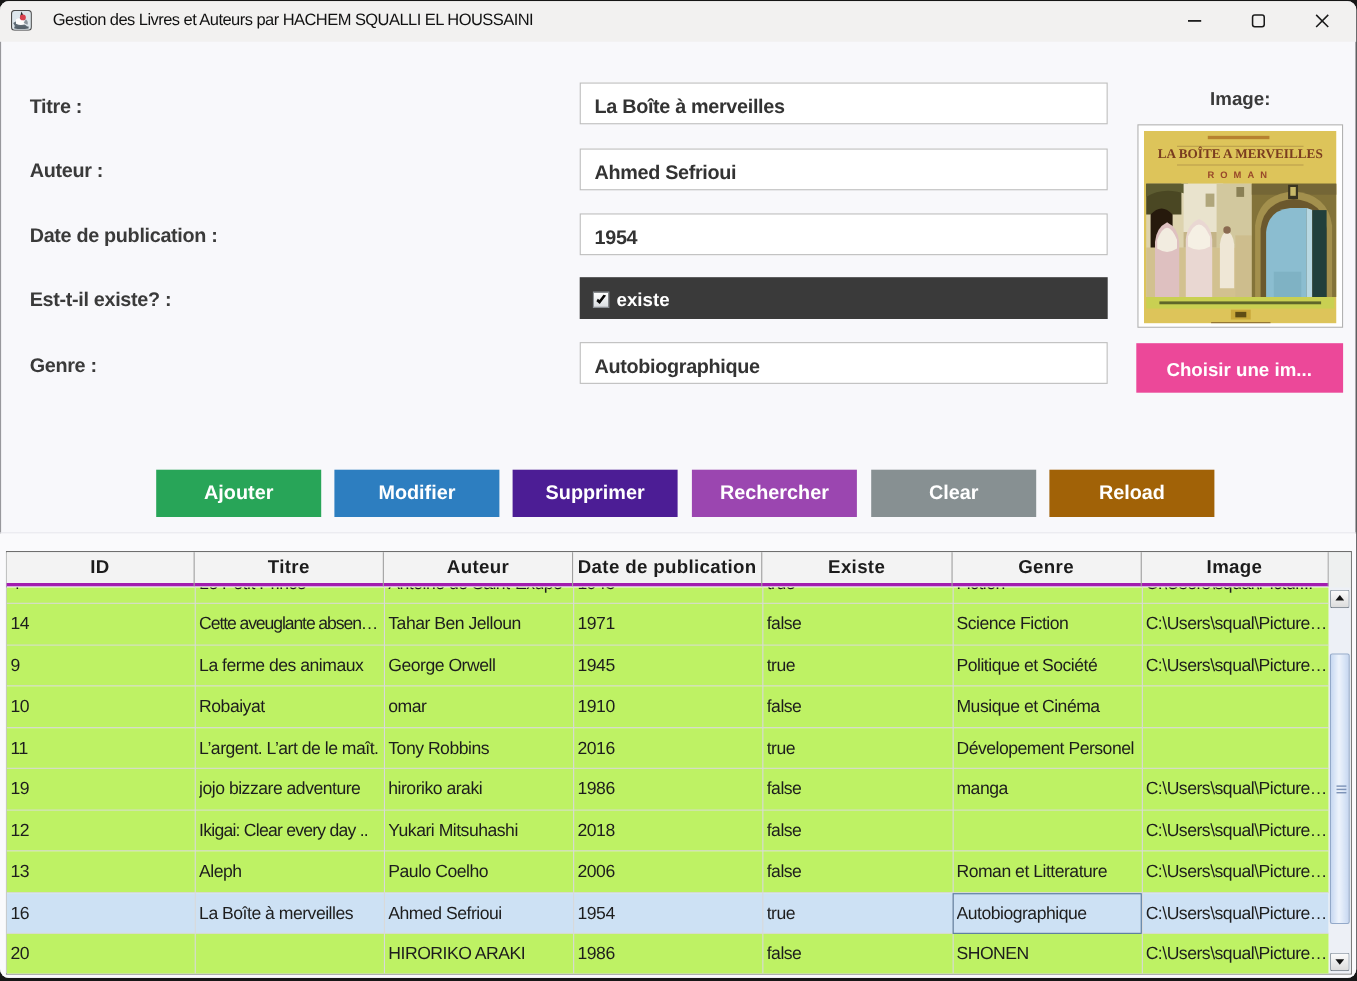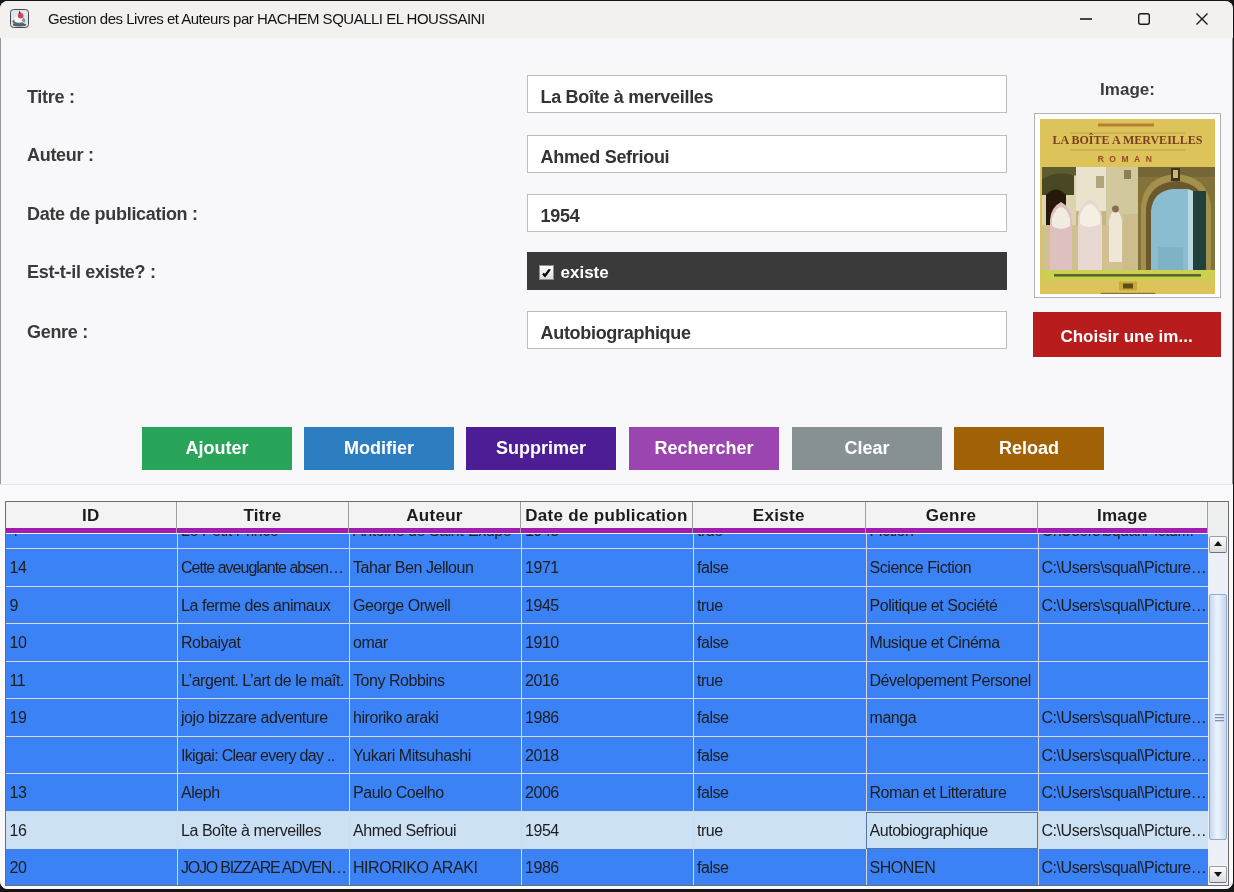--- a/index.html
+++ b/index.html
@@ -14,35 +14,35 @@
 .fld {position:absolute;left:526.5px;width:480.5px;height:38px;background:#fff;border:1px solid #bdbdbd;
   line-height:42px;padding-left:13px;font-weight:bold;font-size:18px;letter-spacing:-0.3px;color:#333;}
 .cbrow {position:absolute;left:526.5px;top:250.5px;width:480.5px;height:38.5px;background:#3a3a3a;}
 .cbbox {position:absolute;left:12px;top:13.5px;width:15px;height:15px;background:linear-gradient(#ffffff,#d9dde0);
   border:1px solid #8a8f94;}
 .cbtxt {position:absolute;left:34px;top:11px;color:#fff;font-weight:bold;font-size:17px;}
 .imglbl {position:absolute;left:1034px;top:79px;width:187px;text-align:center;font-weight:bold;
   font-size:17px;color:#3a3a3a;}
 .imgbox {position:absolute;left:1034px;top:112px;width:187px;height:185px;background:#fff;
   border:1px solid #b2b2b2;}
-.choisir {position:absolute;left:1032.5px;top:310.5px;width:188px;height:45px;background:#b91c1c;
+.choisir {position:absolute;left:1032.5px;top:310.5px;width:188px;height:45px;background:#ec4899;
   color:#fff;font-weight:bold;font-size:17px;text-align:center;line-height:49px;}
 .btn {position:absolute;top:426px;width:150px;height:43px;color:#fff;font-weight:bold;font-size:18px;
   text-align:center;line-height:43px;}
 .sep {position:absolute;left:0;top:482.5px;width:1233px;height:1px;background:#e5e5ea;}
 .lower {position:absolute;left:0;top:483.5px;width:1233px;height:404.5px;background:#fafafc;}
 .spane {position:absolute;left:4.5px;top:499.5px;width:1224px;height:385.5px;
   background:#eef0f0;box-shadow:inset 0 0 0 1px #6e6e6e;}
 .thead {position:absolute;left:1px;top:1px;width:1202.5px;height:31.5px;background:#f3f3f3;
-  border-bottom:5px solid #a21caf;}
+  border-bottom:3px solid #a21caf;}
 .hc {position:absolute;top:0;height:31px;line-height:28.5px;text-align:center;font-weight:bold;
   font-size:17px;letter-spacing:0.3px;color:#1c1c1c;border-right:1px solid #9f9f9f;}
 .corner {position:absolute;left:1203.5px;top:1px;width:19.5px;height:32px;background:#eef0f0;}
 .tview {position:absolute;left:1px;top:33.5px;width:1202.5px;height:350.5px;background:#fff;overflow:hidden;}
-.trow {position:absolute;left:0;width:1202.5px;height:37.5px;border-bottom:1px solid #d9d9d9;background:#3b82f6;}
+.trow {position:absolute;left:0;width:1202.5px;height:37.5px;border-bottom:1px solid #d9d9d9;background:#bef264;}
 .trow.sel {background:#cde1f4;}
 .tc {position:absolute;top:0;height:37px;line-height:37px;font-size:16px;letter-spacing:-0.45px;
   color:#1d1d1d;white-space:nowrap;overflow:hidden;}
 .vline {position:absolute;top:0;width:1px;height:351px;background:#d9d9d9;}
 .focuscell {position:absolute;left:860px;width:172px;height:37.5px;border:1px solid #54779c;}
 .vsb {position:absolute;left:1203.5px;top:33.5px;width:19.5px;height:350.5px;background:#edf0f6;}
 .sbtn {position:absolute;left:0.5px;width:18.5px;height:17px;background:linear-gradient(#fbfbfb,#dcdcdc);
   border:1px solid #97a1ab;border-bottom-color:#6c7680;border-radius:2px;}
 .thumb {position:absolute;left:0.5px;top:59.5px;width:18.5px;height:246px;border:1px solid #93a9c9;border-radius:2px;
   background:linear-gradient(to right,#c7d8f1,#eef4fc 45%,#c7d8f1);}
@@ -200,20 +200,21 @@
 <div class="trow" style="top:165.0px">
 <div class="tc" style="left:4px;width:164.5px">19</div>
 <div class="tc" style="left:175.5px;width:165px">jojo bizzare adventure</div>
 <div class="tc" style="left:347.5px;width:165px">hiroriko araki</div>
 <div class="tc" style="left:519.5px;width:165px">1986</div>
 <div class="tc" style="left:691.5px;width:165.5px">false</div>
 <div class="tc" style="left:864px;width:165px">manga</div>
 <div class="tc" style="left:1036px;width:163.5px">C:\Users\squal\Picture…</div>
 </div>
 <div class="trow" style="top:202.5px">
+<div class="tc" style="left:4px;width:164.5px">12</div>
 <div class="tc" style="left:175.5px;width:165px;letter-spacing:-0.7px">Ikigai: Clear every day ..</div>
 <div class="tc" style="left:347.5px;width:165px">Yukari Mitsuhashi</div>
 <div class="tc" style="left:519.5px;width:165px">2018</div>
 <div class="tc" style="left:691.5px;width:165.5px">false</div>
 <div class="tc" style="left:1036px;width:163.5px">C:\Users\squal\Picture…</div>
 </div>
 <div class="trow" style="top:240.0px">
 <div class="tc" style="left:4px;width:164.5px">13</div>
 <div class="tc" style="left:175.5px;width:165px">Aleph</div>
 <div class="tc" style="left:347.5px;width:165px">Paulo Coelho</div>
@@ -226,21 +227,20 @@
 <div class="tc" style="left:4px;width:164.5px">16</div>
 <div class="tc" style="left:175.5px;width:165px">La Boîte à merveilles</div>
 <div class="tc" style="left:347.5px;width:165px">Ahmed Sefrioui</div>
 <div class="tc" style="left:519.5px;width:165px">1954</div>
 <div class="tc" style="left:691.5px;width:165.5px">true</div>
 <div class="tc" style="left:864px;width:165px">Autobiographique</div>
 <div class="tc" style="left:1036px;width:163.5px">C:\Users\squal\Picture…</div>
 </div>
 <div class="trow" style="top:315.0px">
 <div class="tc" style="left:4px;width:164.5px">20</div>
-<div class="tc" style="left:175.5px;width:165px;letter-spacing:-1.2px">JOJO BIZZARE ADVEN…</div>
 <div class="tc" style="left:347.5px;width:165px">HIRORIKO ARAKI</div>
 <div class="tc" style="left:519.5px;width:165px">1986</div>
 <div class="tc" style="left:691.5px;width:165.5px">false</div>
 <div class="tc" style="left:864px;width:165px">SHONEN</div>
 <div class="tc" style="left:1036px;width:163.5px">C:\Users\squal\Picture…</div>
 </div>
 <div class="vline" style="left:171.5px"></div>
 <div class="vline" style="left:343.5px"></div>
 <div class="vline" style="left:515.5px"></div>
 <div class="vline" style="left:687.5px"></div>

